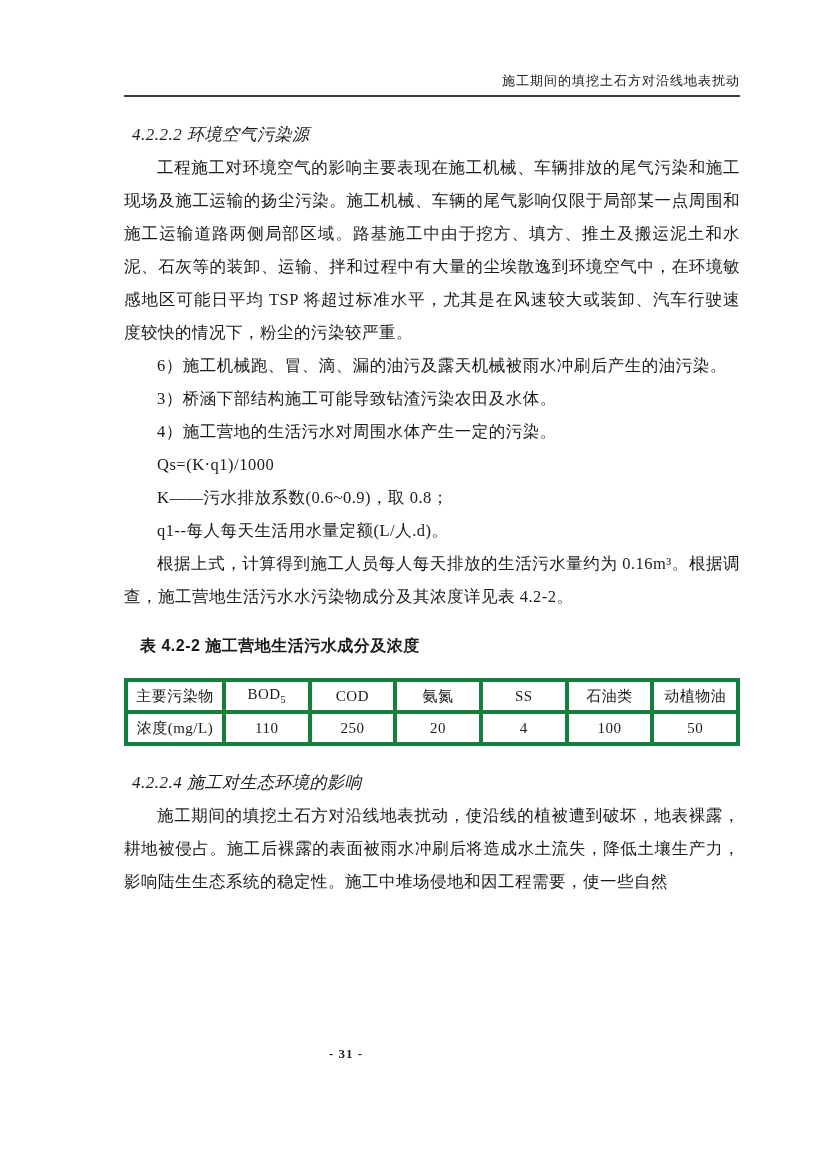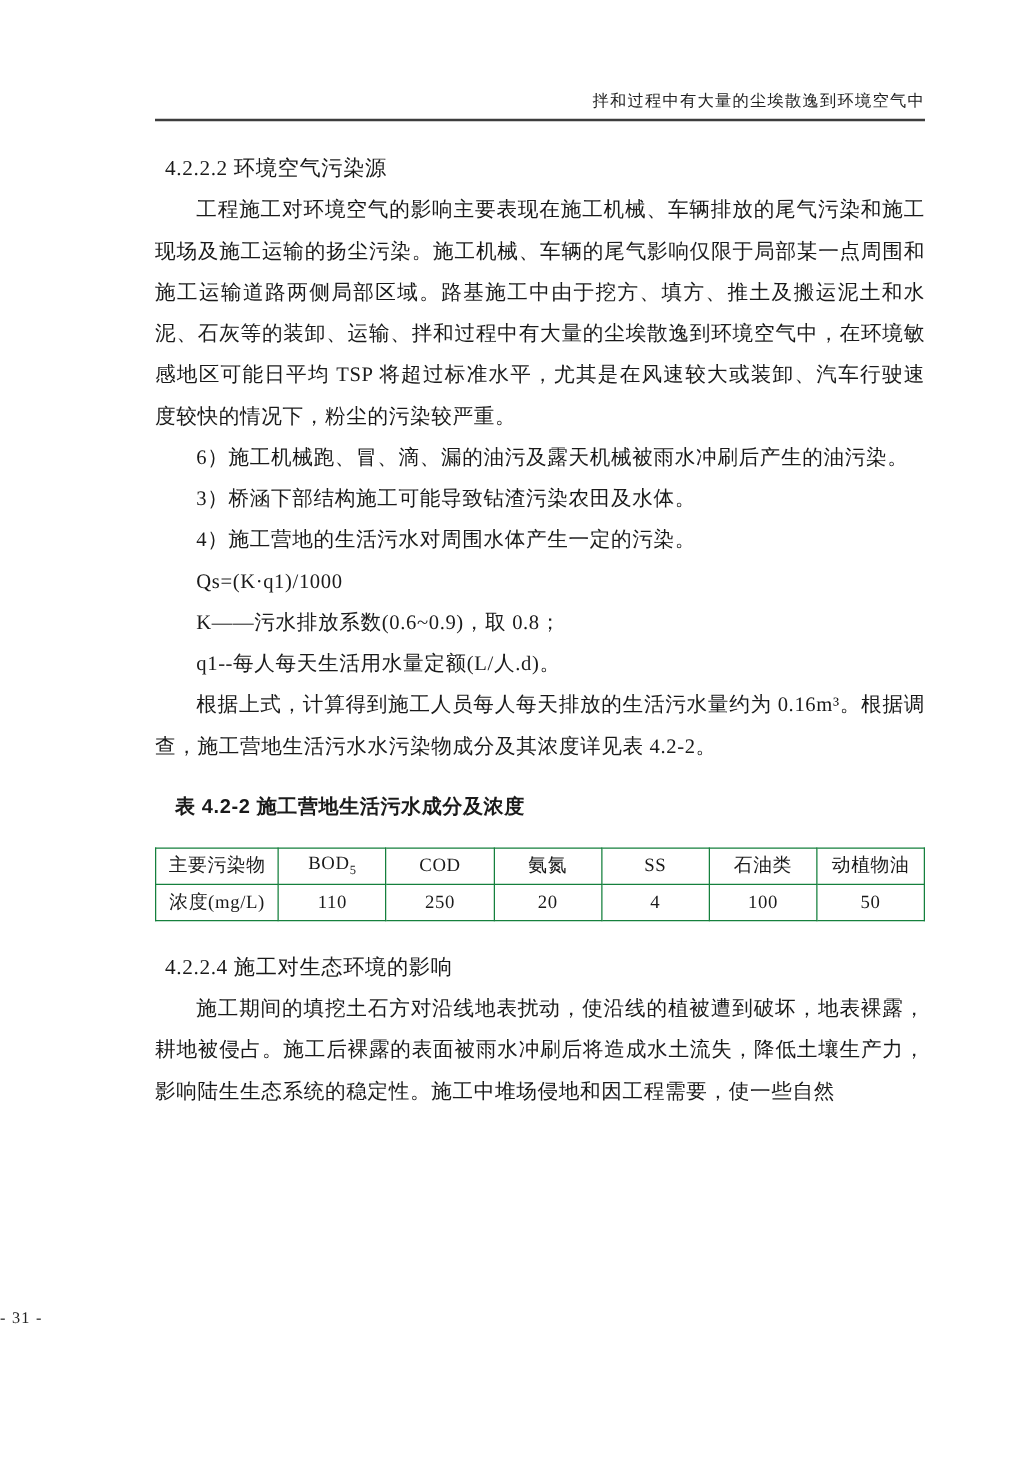--- a/index.html
+++ b/index.html
@@ -35,20 +35,21 @@
     font-size: 16.5px;
     letter-spacing: 0.5px;
     line-height: 33px;
   }
   .section-heading {
     padding-left: 8px;
     margin: 6px 0 0 0;
     font-size: 17px;
     font-weight: normal;
     line-height: 33px;
+    font-style: italic;
   }
   .para {
     margin: 0;
     text-align: justify;
     text-indent: 2em;
   }
   .line {
     margin: 0;
     padding-left: 2em;
     white-space: nowrap;
@@ -61,48 +62,50 @@
     line-height: 33px;
     letter-spacing: 0.5px;
   }
   table.pollutants {
     border-collapse: collapse;
     width: 616px;
     margin-top: 2px;
     table-layout: fixed;
   }
   table.pollutants td {
-    border: 1px solid #15803d;
+    border: 4px solid #15803d;
     text-align: center;
     vertical-align: middle;
     height: 28px;
     font-size: 15px;
     letter-spacing: 0.5px;
     line-height: 1;
     padding: 0 2px;
   }
   table.pollutants col.c-first { width: 16%; }
   table.pollutants col.c-rest  { width: 14%; }
   td sub { font-size: 10px; }
   .heading-gap { margin-top: 20px; }
   .page-footer {
     position: absolute;
     top: 1046px;
     left: 0;
     width: 692px;
+    text-align: center;
     font-size: 13px;
     letter-spacing: 1px;
     color: #222;
+    font-weight: bold;
   }
 </style>
 </head>
 <body>
 
 <div class="running-header">
-  <span>拌和过程中有大量的尘埃散逸到环境空气中</span>
+  <span>施工期间的填挖土石方对沿线地表扰动</span>
 </div>
 
 <div class="content">
 
   <h3 class="section-heading">4.2.2.2 环境空气污染源</h3>
   <p class="para">工程施工对环境空气的影响主要表现在施工机械、车辆排放的尾气污染和施工现场及施工运输的扬尘污染。施工机械、车辆的尾气影响仅限于局部某一点周围和施工运输道路两侧局部区域。路基施工中由于挖方、填方、推土及搬运泥土和水泥、石灰等的装卸、运输、拌和过程中有大量的尘埃散逸到环境空气中，在环境敏感地区可能日平均 TSP 将超过标准水平，尤其是在风速较大或装卸、汽车行驶速度较快的情况下，粉尘的污染较严重。</p>
 
   <p class="line">6）施工机械跑、冒、滴、漏的油污及露天机械被雨水冲刷后产生的油污染。</p>
   <p class="line">3）桥涵下部结构施工可能导致钻渣污染农田及水体。</p>
   <p class="line">4）施工营地的生活污水对周围水体产生一定的污染。</p>

